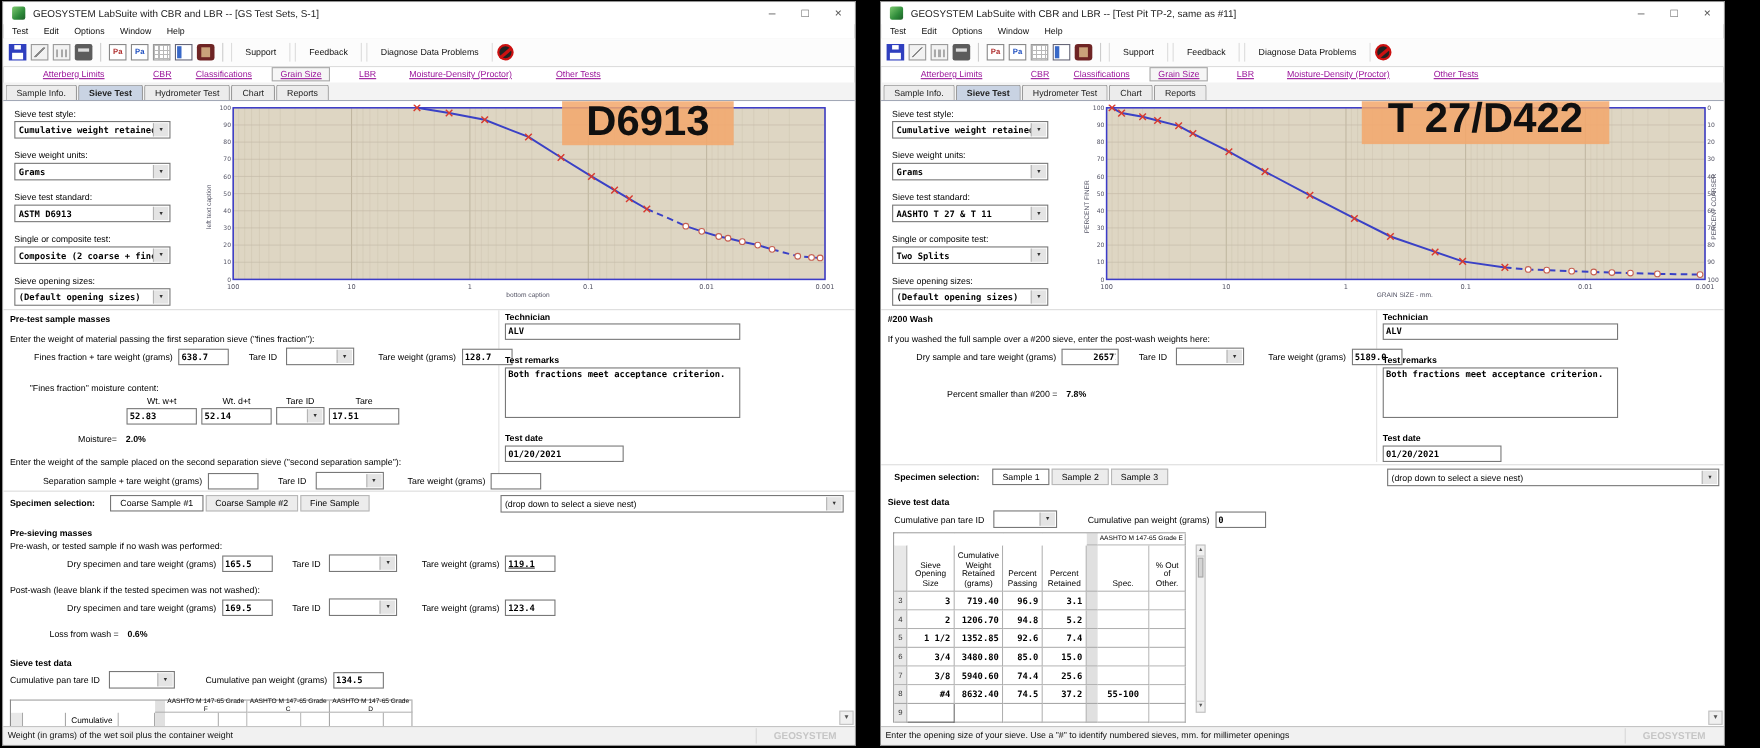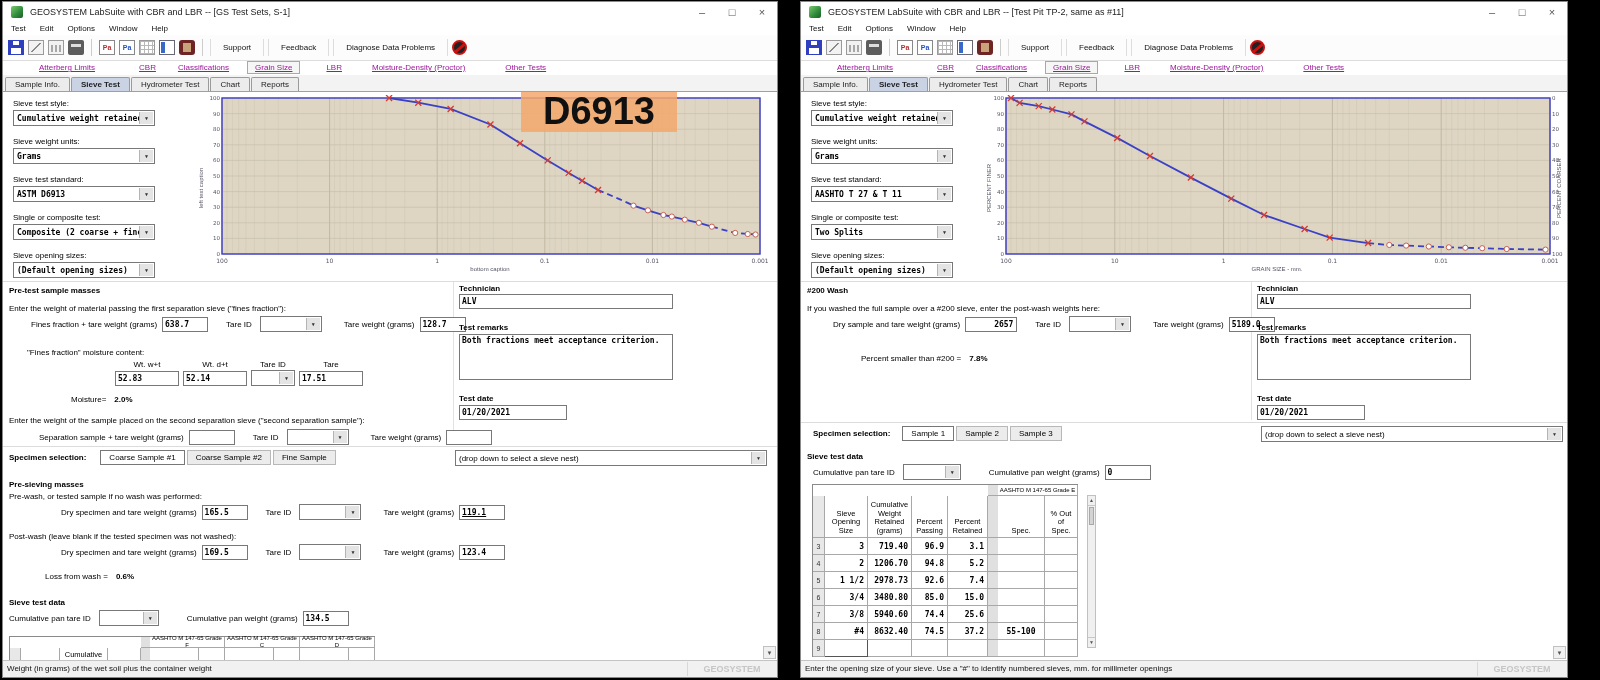--- a/index.html
+++ b/index.html
@@ -161,21 +161,21 @@
     </div>
     <div class="grp" style="top:121px">
       <div class="glbl">Single or composite test:</div>
       <div class="combo"><span>Composite (2 coarse + fines)</span><span class="arr">▼</span></div>
     </div>
     <div class="grp" style="top:159px">
       <div class="glbl">Sieve opening sizes:</div>
       <div class="combo"><span>(Default opening sizes)</span><span class="arr">▼</span></div>
     </div>
 
-    <div class="chartbox" style="left:204px;width:566px">
+    <div class="chartbox" style="left:194px;width:566px">
       <div class="plot"><svg width="566" height="170" font-family="DejaVu Sans">
             <rect x="15" y="3" width="538" height="156" fill="#ded6c3"></rect>
             <line x1="15" x2="15" y1="3" y2="159" stroke="#b9b09a" stroke-width="0.8"></line>
             <line x1="122.60000000000001" x2="122.60000000000001" y1="3" y2="159" stroke="#b9b09a" stroke-width="0.8"></line>
             <line x1="90.20917246655561" x2="90.20917246655561" y1="3" y2="159" stroke="#cfc7b2" stroke-width="0.5"></line>
             <line x1="71.26175299216433" x2="71.26175299216433" y1="3" y2="159" stroke="#cfc7b2" stroke-width="0.5"></line>
             <line x1="57.818344933111234" x2="57.818344933111234" y1="3" y2="159" stroke="#cfc7b2" stroke-width="0.5"></line>
             <line x1="47.39082753344438" x2="47.39082753344438" y1="3" y2="159" stroke="#cfc7b2" stroke-width="0.5"></line>
             <line x1="38.870925458719945" x2="38.870925458719945" y1="3" y2="159" stroke="#cfc7b2" stroke-width="0.5"></line>
             <line x1="31.667450894465954" x2="31.667450894465954" y1="3" y2="159" stroke="#cfc7b2" stroke-width="0.5"></line>
@@ -605,20 +605,21 @@
             <text x="13" y="36.2" text-anchor="end" font-size="5.5" fill="#556">80</text>
             <text x="561" y="36.2" text-anchor="start" font-size="5.5" fill="#556">20</text>
             <text x="13" y="20.6" text-anchor="end" font-size="5.5" fill="#556">90</text>
             <text x="561" y="20.6" text-anchor="start" font-size="5.5" fill="#556">10</text>
             <text x="13" y="5" text-anchor="end" font-size="5.5" fill="#556">100</text>
             <text x="561" y="5" text-anchor="start" font-size="5.5" fill="#556">0</text>
           </svg></div>
       <div class="chart-caption">GRAIN SIZE - mm.</div>
       <div class="vcap vcapL">PERCENT FINER</div>
       <div class="vcap vcapR">PERCENT COARSER</div>
+      <div class="overlay ov-right">T 27/D422</div>
     </div>
 
     <div class="hline" style="top:189px"></div>
     <div class="vline" style="left:450px;top:190px;height:138px"></div>
 
     <div class="lbl b" style="left:6px;top:194px">#200 Wash</div>
     <div class="lbl" style="left:6px;top:212px">If you washed the full sample over a #200 sieve, enter the post-wash weights here:</div>
     <div class="frow" style="left:32px;top:224px">
       <span>Dry sample and tare weight (grams)</span>
       <input class="fld" style="width: 52px; margin-left: 5px; padding-left: 28px;" value="26577.1">
@@ -681,21 +682,21 @@
 Retained
 (grams)</div>
         <div class="tc hd" style="width:36px;height:42px">Percent
 Passing</div>
         <div class="tc hd" style="width:40px;height:42px">Percent
 Retained</div>
         <div class="tc gap" style="width:10px;height:42px"></div>
         <div class="tc hd" style="width:47px;height:42px">Spec.</div>
         <div class="tc hd" style="width:33px;height:42px">% Out
 of
-Spec.</div>
+Other.</div>
       </div>
       <div class="trow">
         <div class="tc num" style="width:12px;height:17px">3</div>
         <div class="tc" style="width:43px;height:17px">3</div>
         <div class="tc" style="width:44px;height:17px">719.40</div>
         <div class="tc" style="width:36px;height:17px">96.9</div>
         <div class="tc" style="width:40px;height:17px">3.1</div>
         <div class="tc gap" style="width:10px;height:17px"></div>
         <div class="tc ctr" style="width:47px;height:17px"></div>
         <div class="tc" style="width:33px;height:17px"></div>
@@ -706,21 +707,21 @@
         <div class="tc" style="width:44px;height:17px">1206.70</div>
         <div class="tc" style="width:36px;height:17px">94.8</div>
         <div class="tc" style="width:40px;height:17px">5.2</div>
         <div class="tc gap" style="width:10px;height:17px"></div>
         <div class="tc ctr" style="width:47px;height:17px"></div>
         <div class="tc" style="width:33px;height:17px"></div>
       </div>
       <div class="trow">
         <div class="tc num" style="width:12px;height:17px">5</div>
         <div class="tc" style="width:43px;height:17px">1 1/2</div>
-        <div class="tc" style="width:44px;height:17px">2978.73</div>
+        <div class="tc" style="width:44px;height:17px">1352.85</div>
         <div class="tc" style="width:36px;height:17px">92.6</div>
         <div class="tc" style="width:40px;height:17px">7.4</div>
         <div class="tc gap" style="width:10px;height:17px"></div>
         <div class="tc ctr" style="width:47px;height:17px"></div>
         <div class="tc" style="width:33px;height:17px"></div>
       </div>
       <div class="trow">
         <div class="tc num" style="width:12px;height:17px">6</div>
         <div class="tc" style="width:43px;height:17px">3/4</div>
         <div class="tc" style="width:44px;height:17px">3480.80</div>

